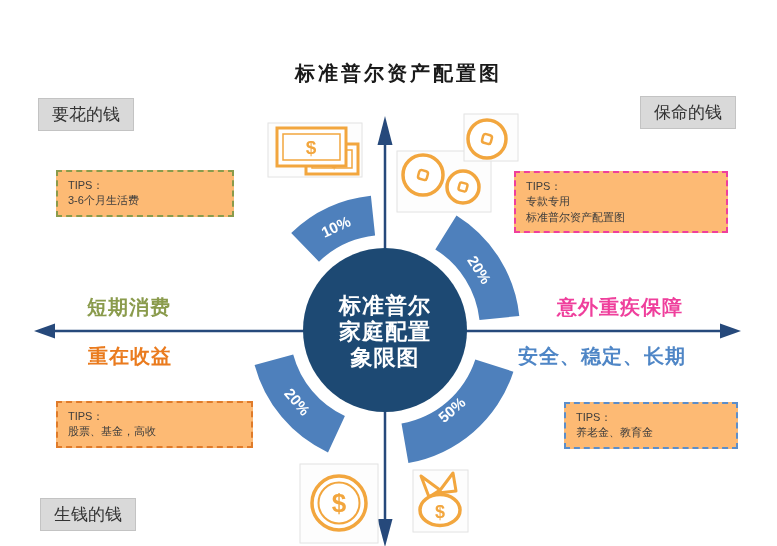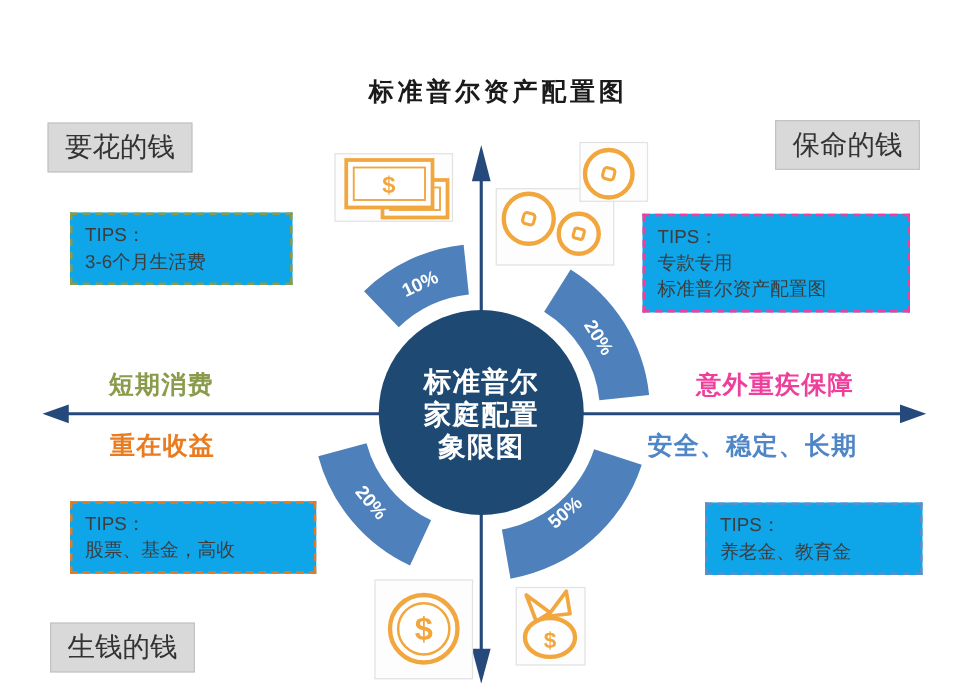--- a/index.html
+++ b/index.html
@@ -11,25 +11,25 @@
     position:absolute; top:16px; left:20px; right:0; text-align:center;
     font-size:20px; font-weight:bold; color:#1a1a1a; letter-spacing:3px;
   }
   svg.canvas { position:absolute; left:0; top:0; }
   svg text { font-family:"Liberation Sans", sans-serif; }
   .pct { font-size:15px; font-weight:bold; fill:#ffffff; }
   .ctitle { font-size:22px; font-weight:bold; fill:#ffffff; letter-spacing:1px; }
   .icon-dollar { font-weight:bold; fill:#f2a63e; }
   .corner {
     position:absolute; background:#d9d9d9; border:1px solid #c3c3c3;
-    font-size:22px; color:#333333; padding:4px 13px; white-space:nowrap;
+    font-size:17px; color:#333333; padding:4px 13px; white-space:nowrap;
   }
   .tips {
-    position:absolute; border:2px dashed; background:#0ea5e9; box-sizing:border-box;
-    font-size:15px; color:#3d3d3d; line-height:1.4; padding:6px 10px;
+    position:absolute; border:2px dashed; background:#fdba74; box-sizing:border-box;
+    font-size:11px; color:#3d3d3d; line-height:1.4; padding:6px 10px;
   }
   .tips span { display:block; white-space:nowrap; }
   .tips.tl { border-color:#8a9b4c; }
   .tips.tr { border-color:#ef3f9c; }
   .tips.bl { border-color:#e07b2a; }
   .tips.br { border-color:#5b8ecb; }
   .axisword {
     position:absolute; font-weight:bold; font-size:20px; letter-spacing:1px; white-space:nowrap;font-family:Liberation Mono, monospace;
   }
   .axisword.green  { color:#8a9b4c; }
@@ -106,21 +106,21 @@
 
     <g>
       <circle cx="385" cy="286" r="82" fill="#1d4973"></circle>
       <text class="ctitle" x="385" y="269" text-anchor="middle">标准普尔</text>
       <text class="ctitle" x="385" y="295" text-anchor="middle">家庭配置</text>
       <text class="ctitle" x="385" y="321" text-anchor="middle">象限图</text>
     </g>
   </svg>
 
   <div class="corner" style="left:38px; top:54px;">要花的钱</div>
-  <div class="corner" style="left:620px; top:52px;">保命的钱</div>
+  <div class="corner" style="left:640px; top:52px;">保命的钱</div>
   <div class="corner" style="left:40px; top:454px;">生钱的钱</div>
 
   <div class="tips tl" style="left:56px; top:126px; width:178px;">
     <span>TIPS：</span>
     <span>3-6个月生活费</span>
   </div>
   <div class="tips tr" style="left:514px; top:127px; width:214px;">
     <span>TIPS：</span>
     <span>专款专用</span>
     <span>标准普尔资产配置图</span>

